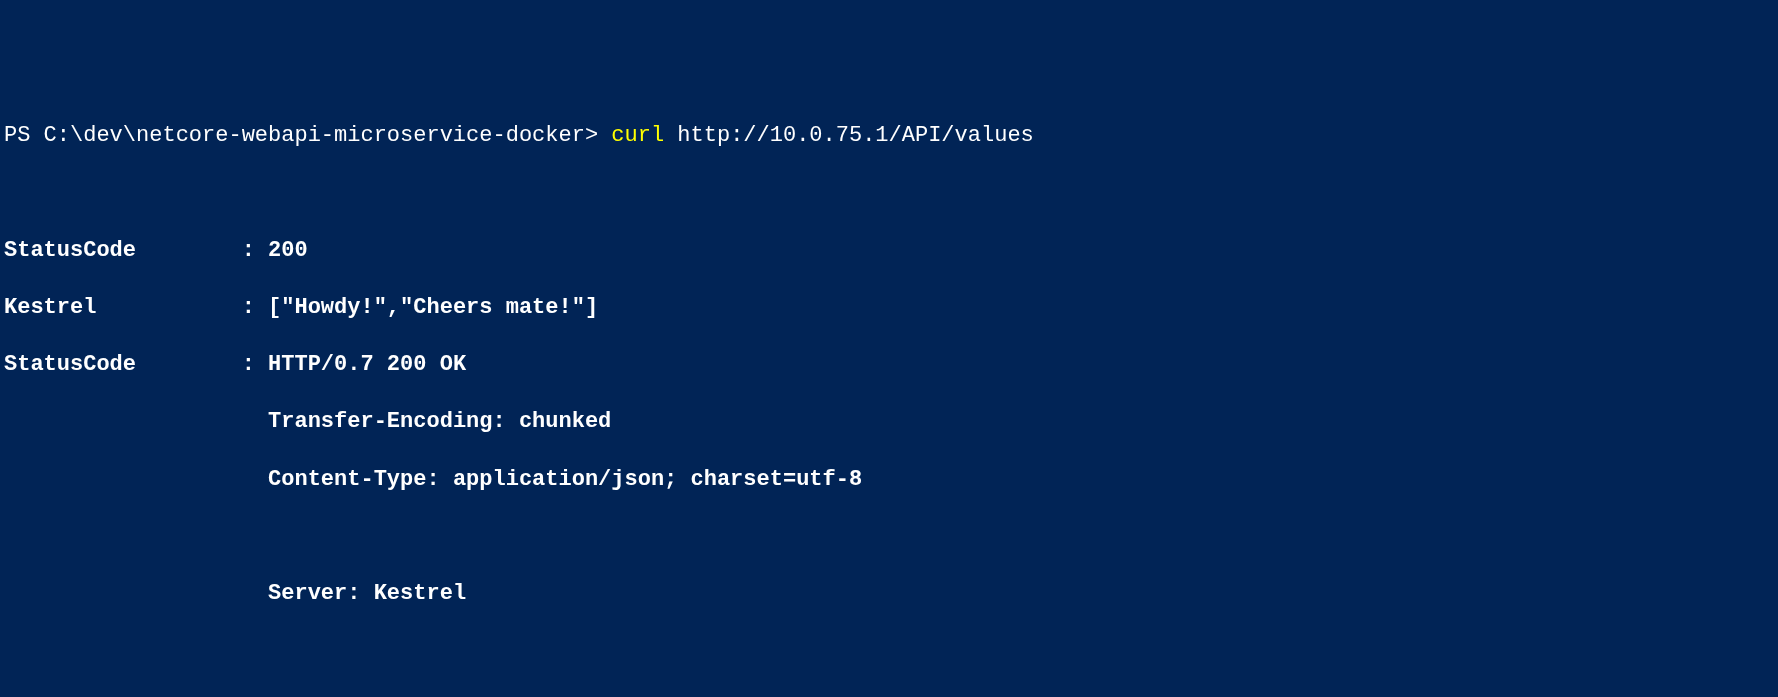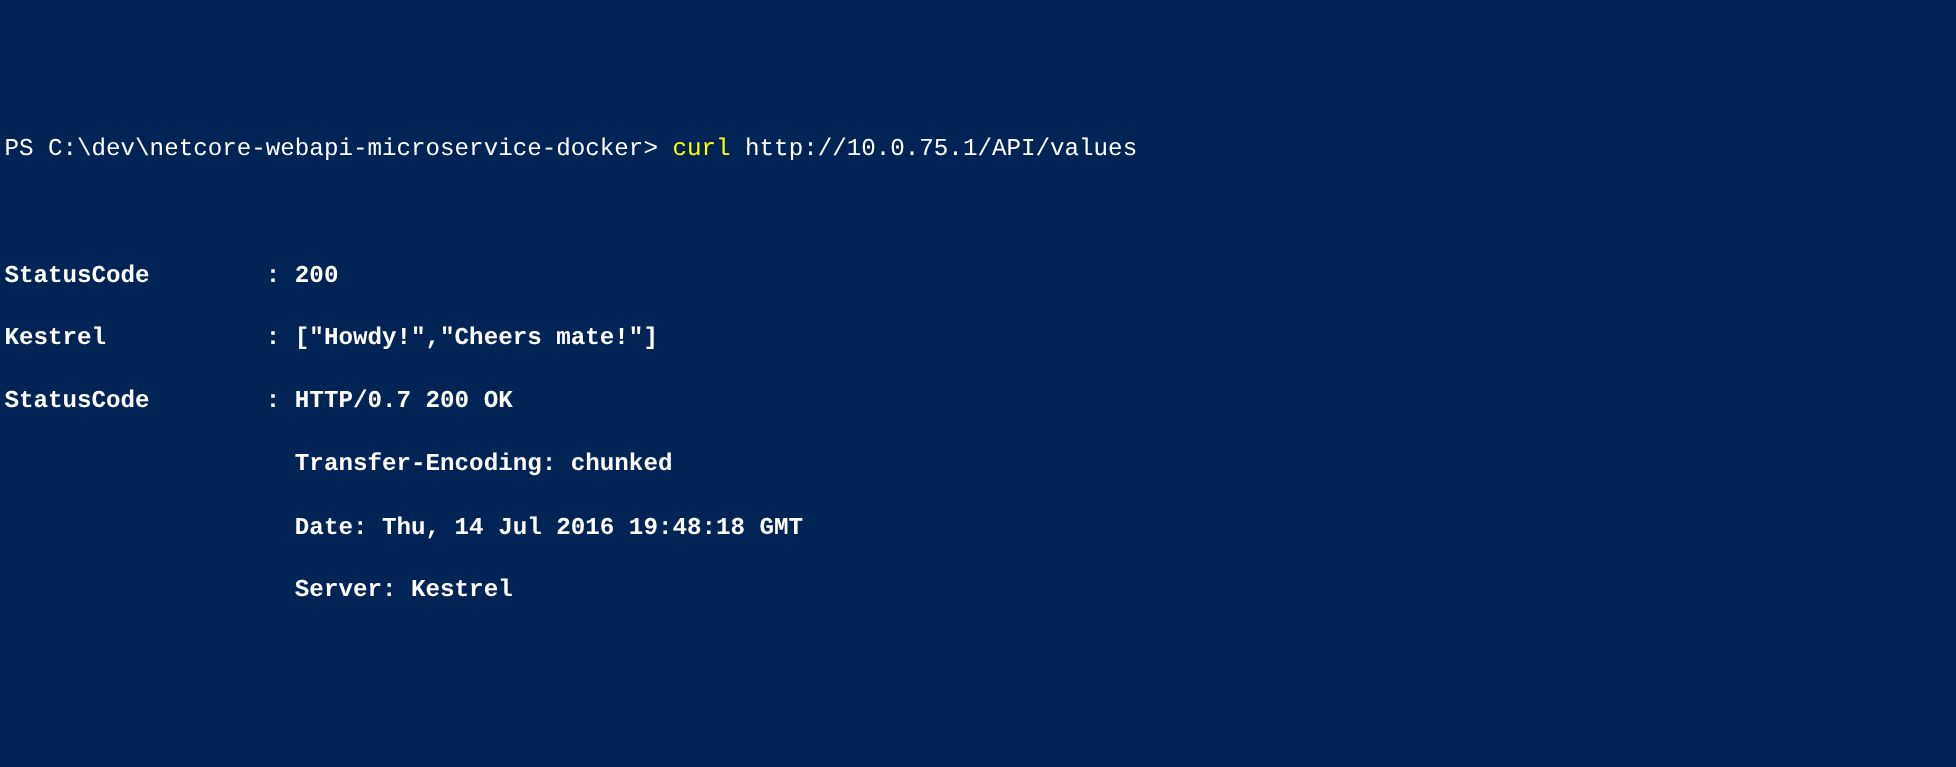--- a/index.html
+++ b/index.html
@@ -43,21 +43,22 @@
 <body>
 
 
 
 <div class="prompt-line"><span class="prompt-prefix">PS C:\dev\netcore-webapi-microservice-docker&gt; </span><span class="command">curl</span><span class="command-arg"> http://10.0.75.1/API/values</span></div>
 <div class="output">
 <span class="kv-row"><span>StatusCode        : </span><span>200</span></span>
 <span class="kv-row"><span>Kestrel           : </span><span>["Howdy!","Cheers mate!"]</span></span>
 <span class="kv-row"><span>StatusCode        : </span><span>HTTP/0.7 200 OK</span></span>
 <span class="kv-row"><span>                    </span><span>Transfer-Encoding: chunked</span></span>
-<span class="kv-row"><span>                    </span><span>Date: Thu, 14 Jul 2016 19:48:18 GMT</span></span>
+<span class="kv-row"><span>                    </span><span>Content-Type: application/json; charset=utf-8</span></span>
+<span class="kv-row"><span>                    </span></span>
 <span class="kv-row"><span>                    </span><span>Server: Kestrel</span></span>
 <span class="kv-row"><span>                    </span><span></span></span>
 
 
 
 
 
 
 
 

